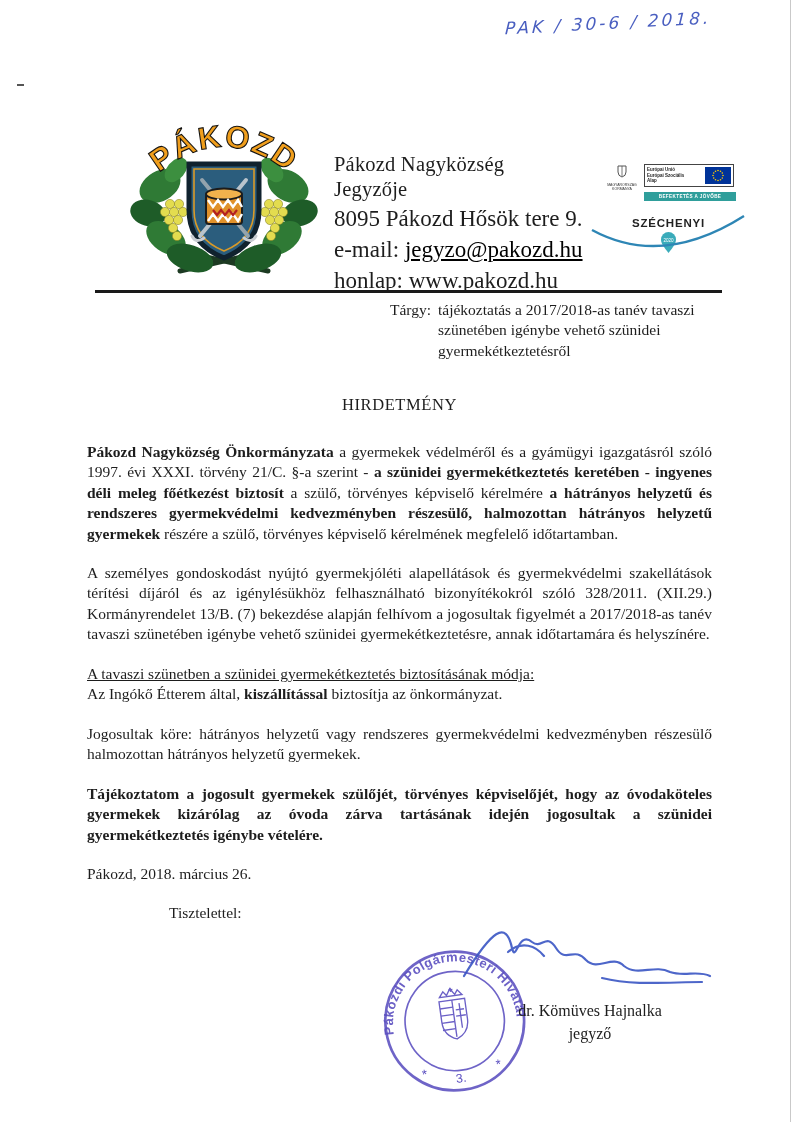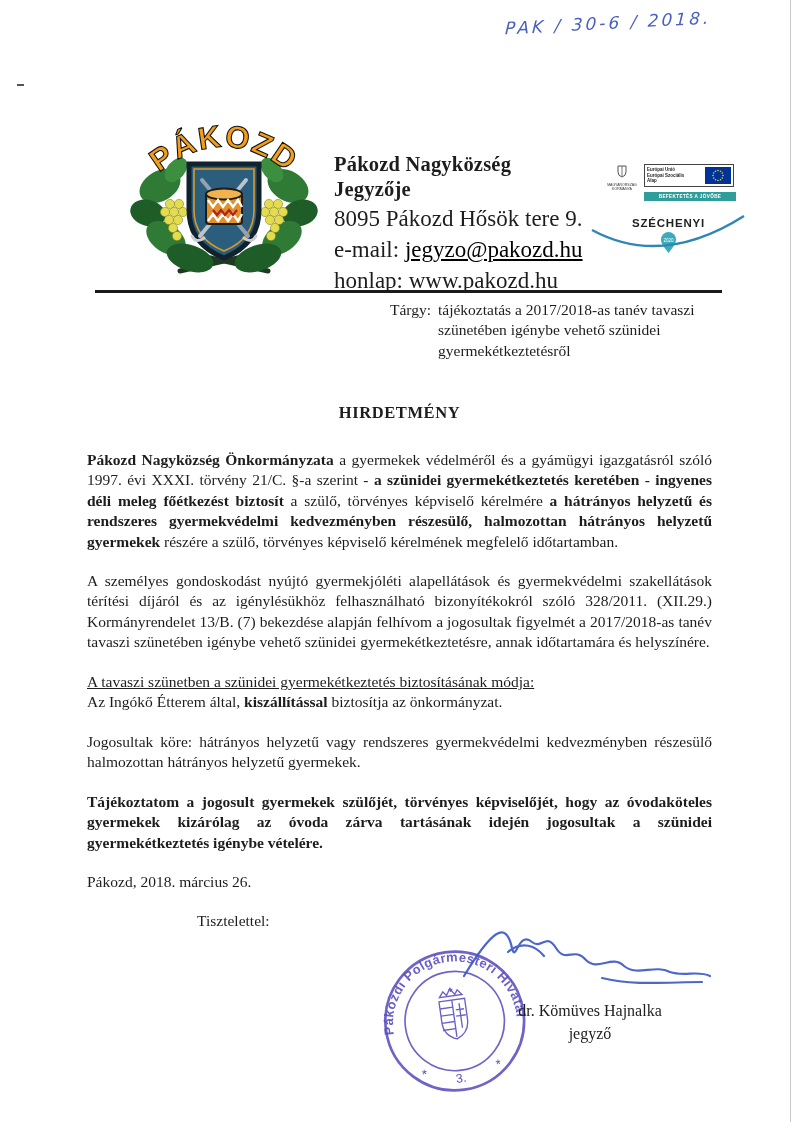--- a/index.html
+++ b/index.html
@@ -10,21 +10,21 @@
 
   
   .handnote{position:absolute;left:505px;top:12px;width:240px;
             font-family:"DejaVu Sans",sans-serif;font-style:italic;
             font-size:17px;letter-spacing:3px;color:#4a5fc0;
             transform:rotate(-3deg) skewX(-6deg);}
 
   
   .crest{position:absolute;left:118px;top:108px;}
   .hdr-text{position:absolute;left:334px;top:152px;width:270px;line-height:1.22;}
-  .hdr-text .org{font-size:20.5px;font-weight:bold;letter-spacing:.2px;}
+  .hdr-text .org{font-size:20.5px;font-weight:normal;letter-spacing:.2px;}
   .hdr-text .adr{font-size:23px;margin-top:3px;}
   .hdr-text a, .hdr-text .lnk{color:#000000;text-decoration:underline;}
 
   
   .logos{position:absolute;left:596px;top:164px;width:145px;height:100px;
          font-family:"Liberation Sans",sans-serif;}
   .logos .row1{display:flex;align-items:flex-start;gap:2px;margin-left:6px;}
   .govt{width:40px;text-align:center;}
   .govt .gtxt{font-size:3.5px;color:#333;line-height:1.2;margin-top:1px;}
   .eubox{border:1px solid #444;background:#fff;display:flex;gap:2px;padding:2px;width:84px;}
@@ -40,25 +40,25 @@
 
   
   .subject{position:absolute;left:390px;top:300px;width:330px;display:flex;
            font-size:15.5px;line-height:1.32;}
   .subject .lbl{flex:0 0 48px;}
   .subject .txt{width:282px;}
 
   
   .doc{position:absolute;left:87px;top:386px;width:625px;font-size:15.5px;line-height:1.32;
        text-align:justify;}
-  .doc .title{text-align:center;font-size:16.5px;letter-spacing:.6px;margin:16px 0 26px;font-weight:bold;}
+  .doc .title{text-align:center;font-size:16.5px;letter-spacing:.6px;margin:8px 0 26px;font-weight:normal;}
   .doc p{margin:0 0 19px;}
   .u{text-decoration:underline;}
   .iu{font-style:italic;text-decoration:underline;font-weight:bold;}
-  .closing{margin-left:110px;margin-top:6px;}
+  .closing{margin-left:82px;margin-top:6px;}
 
   
   .stamp{position:absolute;left:380px;top:946px;transform:rotate(-8deg);}
   .sig{position:absolute;left:452px;top:918px;}
   .signer{position:absolute;left:494px;top:999px;width:192px;text-align:center;
           font-size:16px;line-height:1.45;}
 </style>
 </head>
 <body>
 

